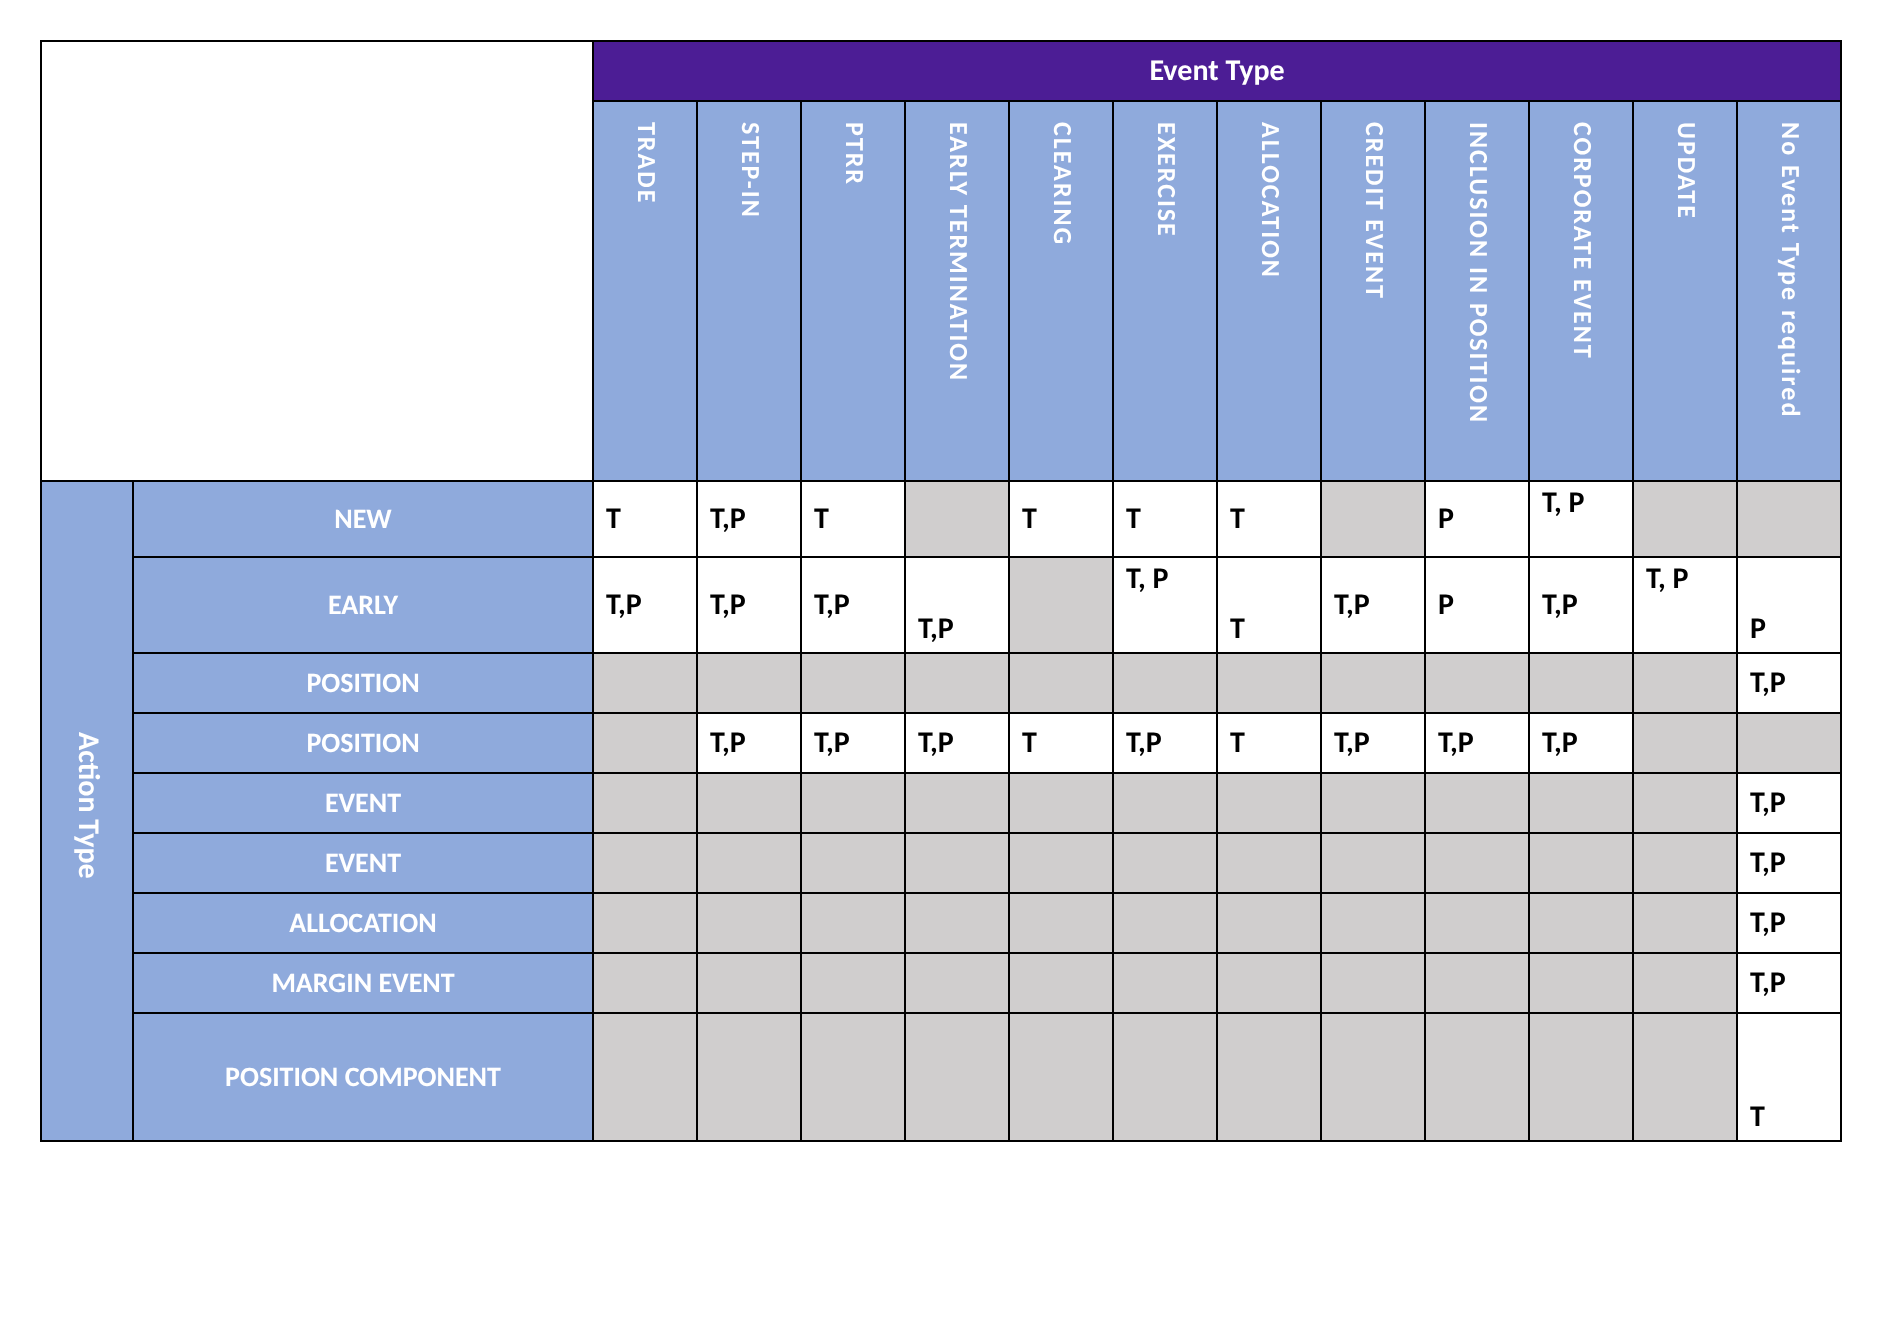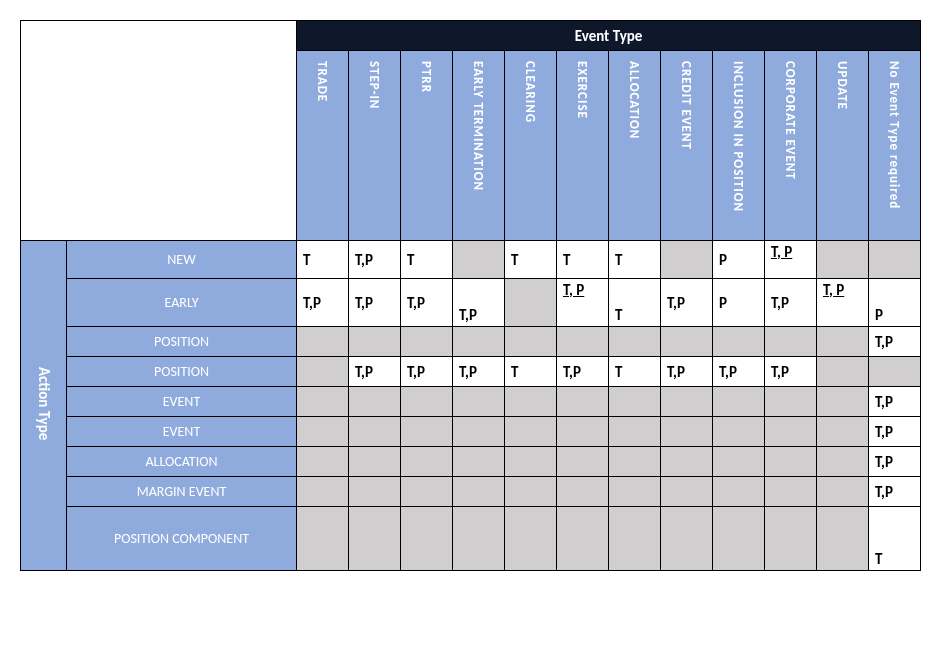--- a/index.html
+++ b/index.html
@@ -22,21 +22,21 @@
     overflow: hidden;
   }
   
   .top-left-blank {
     background: #ffffff;
     border-top: 1.5px solid #000;
     border-left: 1.5px solid #000;
     border-right: 1.5px solid #000;
   }
   .event-type-header {
-    background: #0f172a;
+    background: #4c1d95;
     color: #ffffff;
     font-weight: bold;
     text-align: center;
     height: 30px;
     font-size: 15px;
   }
   .col-head {
     background: #8FAADC;
     color: #ffffff;
     font-weight: bold;
@@ -49,21 +49,21 @@
   .col-head .vtxt {
     writing-mode: vertical-rl;
     text-orientation: mixed;
     display: inline-block;
     padding: 4px 0;
     letter-spacing: 1px;
   }
   .row-head {
     background: #8FAADC;
     color: #ffffff;
-    font-weight: normal;
+    font-weight: bold;
     text-align: center;
     font-size: 14px;
     height: 38px;
     vertical-align: middle;
   }
   .action-type-side {
     background: #8FAADC;
     color: #ffffff;
     font-weight: bold;
     text-align: center;
@@ -80,21 +80,21 @@
     font-weight: bold;
     font-size: 15px;
     text-align: left;
     padding-left: 6px;
     vertical-align: middle;
   }
   td.cell.empty {
     background: #d0cece;
   }
   td.cell.ba { vertical-align: bottom; padding-bottom: 2px; }
-  td.cell.tl { vertical-align: top; padding-top: 2px; text-decoration: underline; }
+  td.cell.tl { vertical-align: top; padding-top: 2px; }
   td.cell.ma { vertical-align: middle; }
 </style>
 </head>
 <body>
 
 <table>
   <colgroup>
     <col style="width:46px">
     <col style="width:230px">
     <col style="width:52px">

